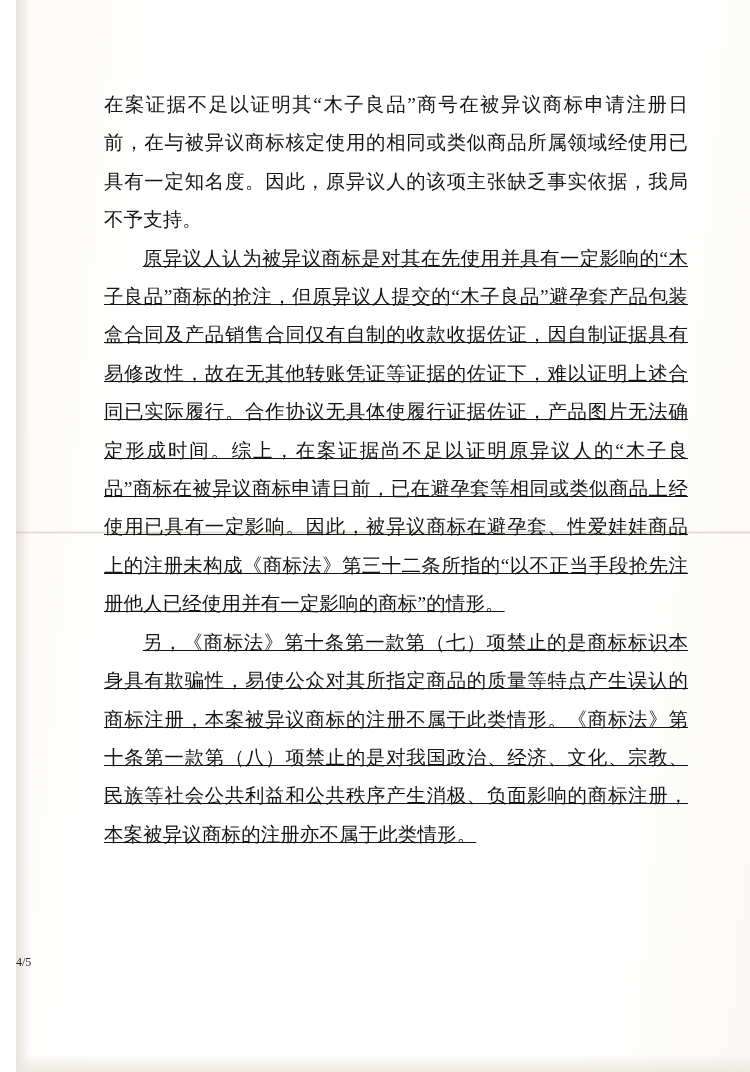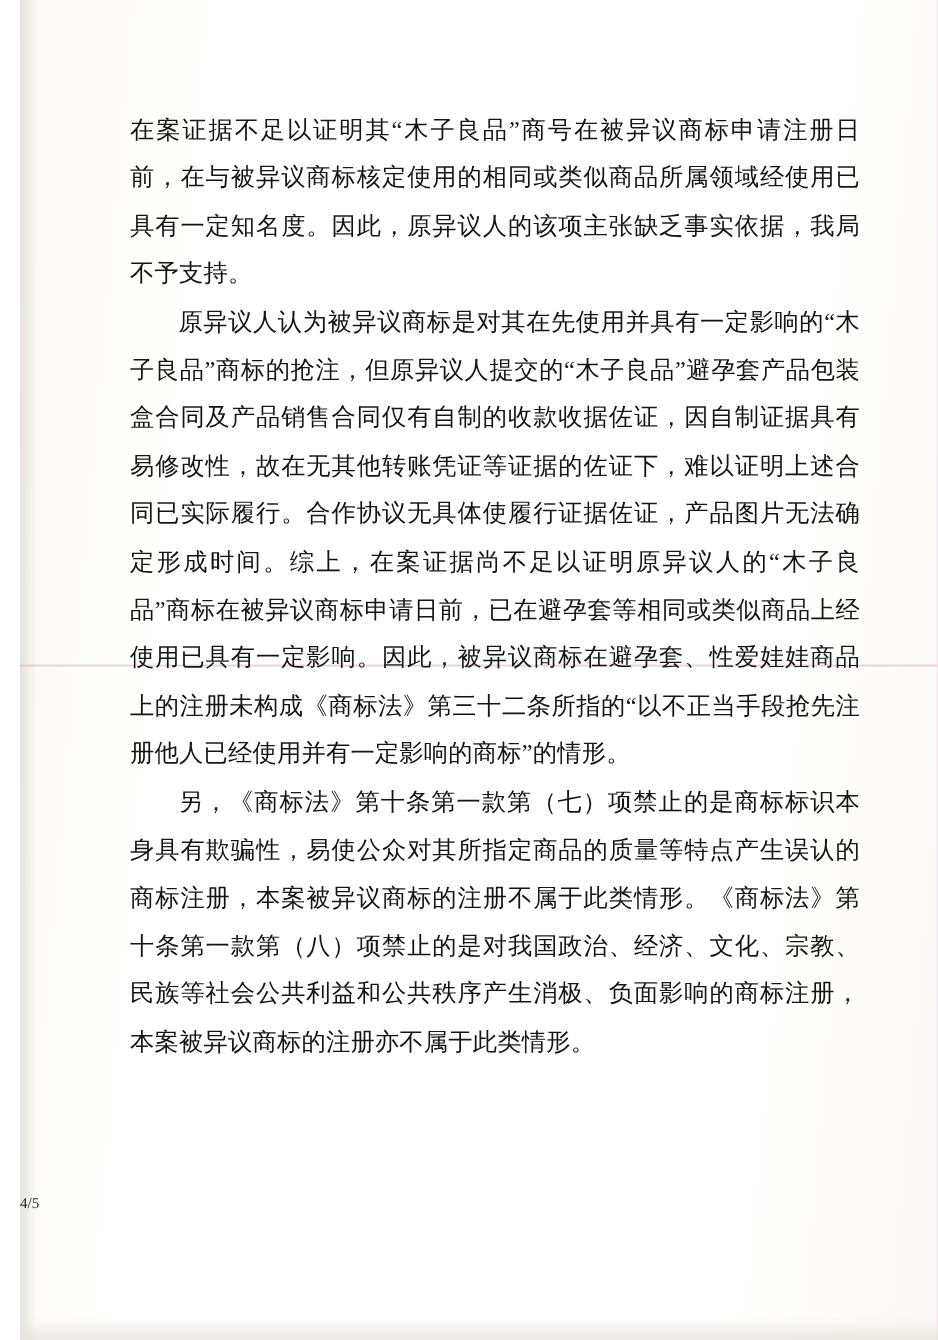--- a/index.html
+++ b/index.html
@@ -73,20 +73,21 @@
     font-size: 19.4px;
     line-height: 38.4px;
     letter-spacing: 0.2px;
     text-align: justify;
     text-justify: inter-character;
     color: #141414;
     font-weight: 500;
   }
   p.indent {
     text-indent: 2em;
+    text-decoration: underline;
   }
   .footer {
     position: absolute;
     left: 0;
     right: 0;
     top: 955px;
     text-align: left;
     font-size: 12px;
     color: #232323;
     font-family: "Liberation Serif", serif;

